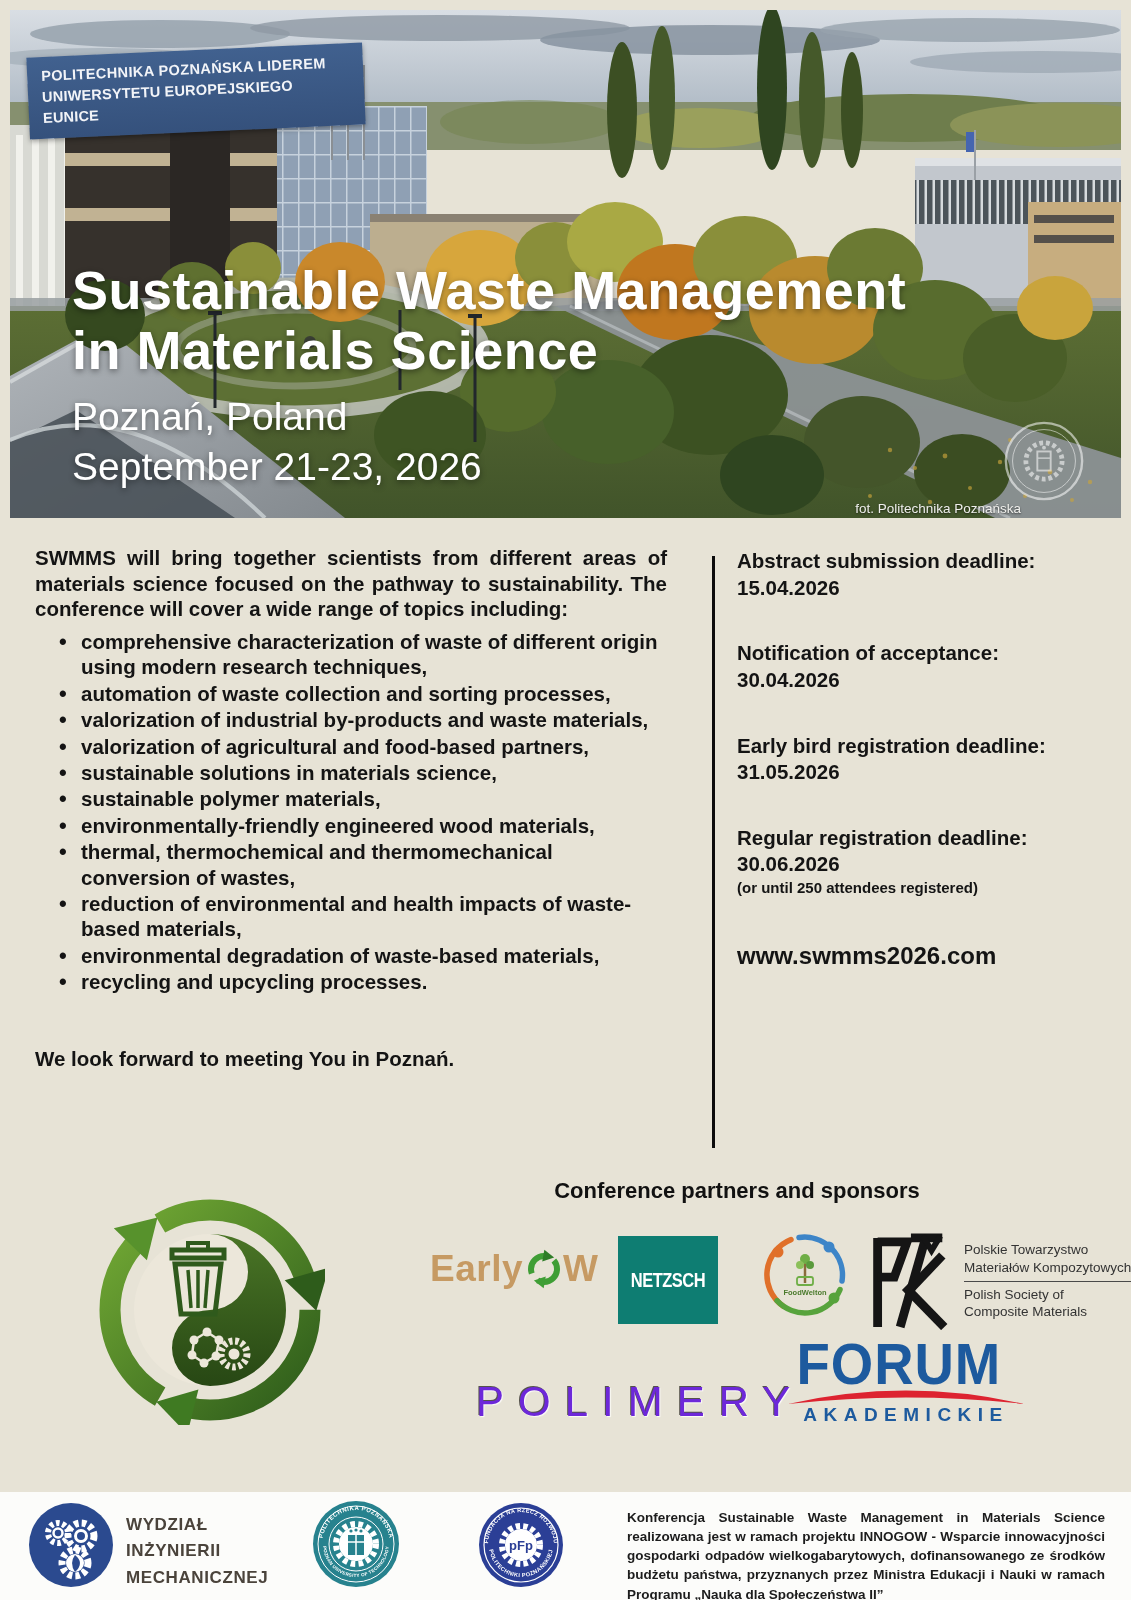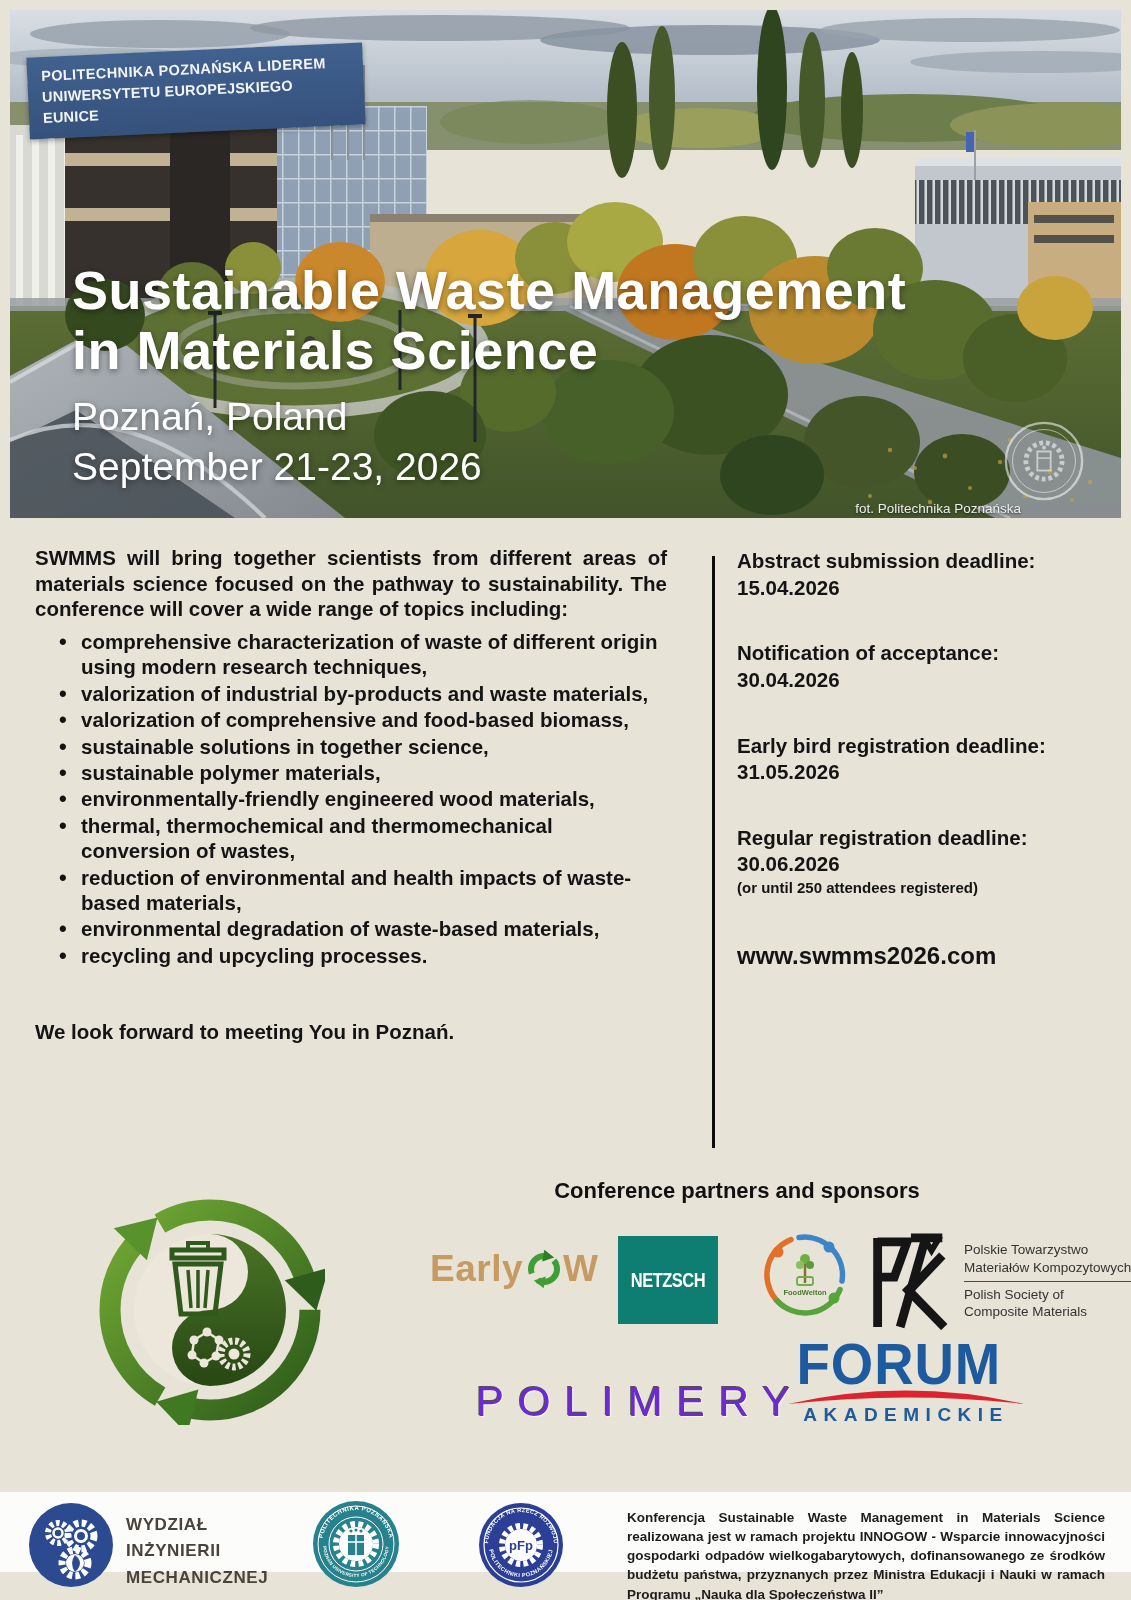--- a/index.html
+++ b/index.html
@@ -58,21 +58,21 @@
   .logo-polimery { position:absolute; left:476px; top:1378px; font-family:Liberation Sans, sans-serif;
                    font-size:42px; color:#6d28d9; letter-spacing:14px;
                    text-shadow:-1px -1px 0 #55524c, 1px 1px 1px #fdfdf9; }
   .logo-forum { position:absolute; left:788px; top:1338px; width:236px; text-align:center; }
   .forum-word { color:#1d5a9e; font-weight:bold; font-size:58px; line-height:52px; letter-spacing:1px;
                 transform:scaleX(.94); transform-origin:left; white-space:nowrap; }
   .forum-swoosh { display:block; margin:-6px auto 0 auto; }
   .forum-sub { color:#1d5a9e; font-weight:bold; font-size:19px; letter-spacing:6.5px; margin-top:-2px; }
 
   
-  .footer { position:absolute; left:0; top:1492px; width:1131px; height:80px; background:#fcfcfa; }
+  .footer { position:absolute; left:0; top:1492px; width:1131px; height:108px; background:#fcfcfa; }
   .wim-logo { position:absolute; left:28px; top:10px; width:86px; height:86px; }
   .wim-text { position:absolute; left:126px; top:20px; font-size:17px; font-weight:bold; color:#4a433b;
               line-height:1.55; letter-spacing:.6px; }
   .pp-seal { position:absolute; left:312px; top:8px; width:88px; height:88px; }
   .pfp-logo { position:absolute; left:478px; top:10px; width:86px; height:86px; }
   .funding { position:absolute; left:627px; top:16px; width:478px; font-size:13.5px; font-weight:bold;
              color:#1c1c1c; line-height:1.42; text-align:justify; }
 </style>
 </head>
 <body>
@@ -242,23 +242,24 @@
       <circle cx="0" cy="-14" r="2" fill="#fff"></circle>
     </svg>
 
     <div class="photo-credit">fot. Politechnika Poznańska</div>
   </div>
 
   <div class="col-left">
     <p class="intro-par">SWMMS will bring together scientists from different areas of materials science focused on the pathway to sustainability. The conference will cover a wide range of topics including:</p>
     <ul class="topics">
       <li>comprehensive characterization of waste of different origin using modern research techniques,</li>
+      <li>automation of waste collection and sorting processes,</li>
       <li>valorization of industrial by-products and waste materials,</li>
-      <li>valorization of comprehensive and food-based biomass,</li>
-      <li>sustainable solutions in together science,</li>
+      <li>valorization of agricultural and food-based partners,</li>
+      <li>sustainable solutions in materials science,</li>
       <li>sustainable polymer materials,</li>
       <li>environmentally-friendly engineered wood materials,</li>
       <li>thermal, thermochemical and thermomechanical conversion of wastes,</li>
       <li>reduction of environmental and health impacts of waste-based materials,</li>
       <li>environmental degradation of waste-based materials,</li>
       <li>recycling and upcycling processes.</li>
     </ul>
     <p class="closing">We look forward to meeting You in Poznań.</p>
   </div>
 

